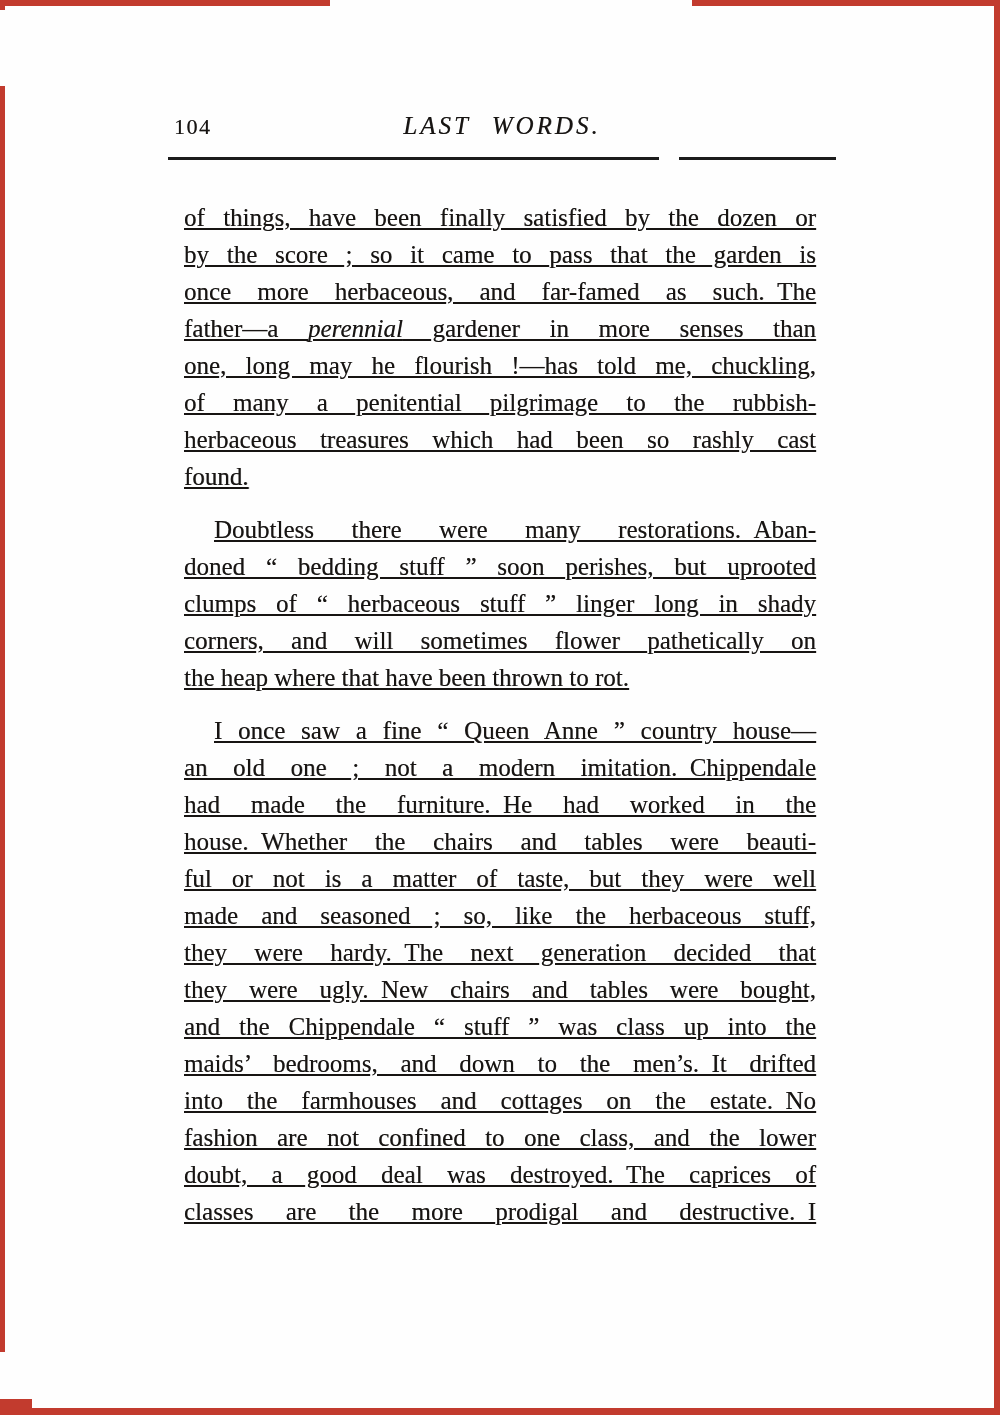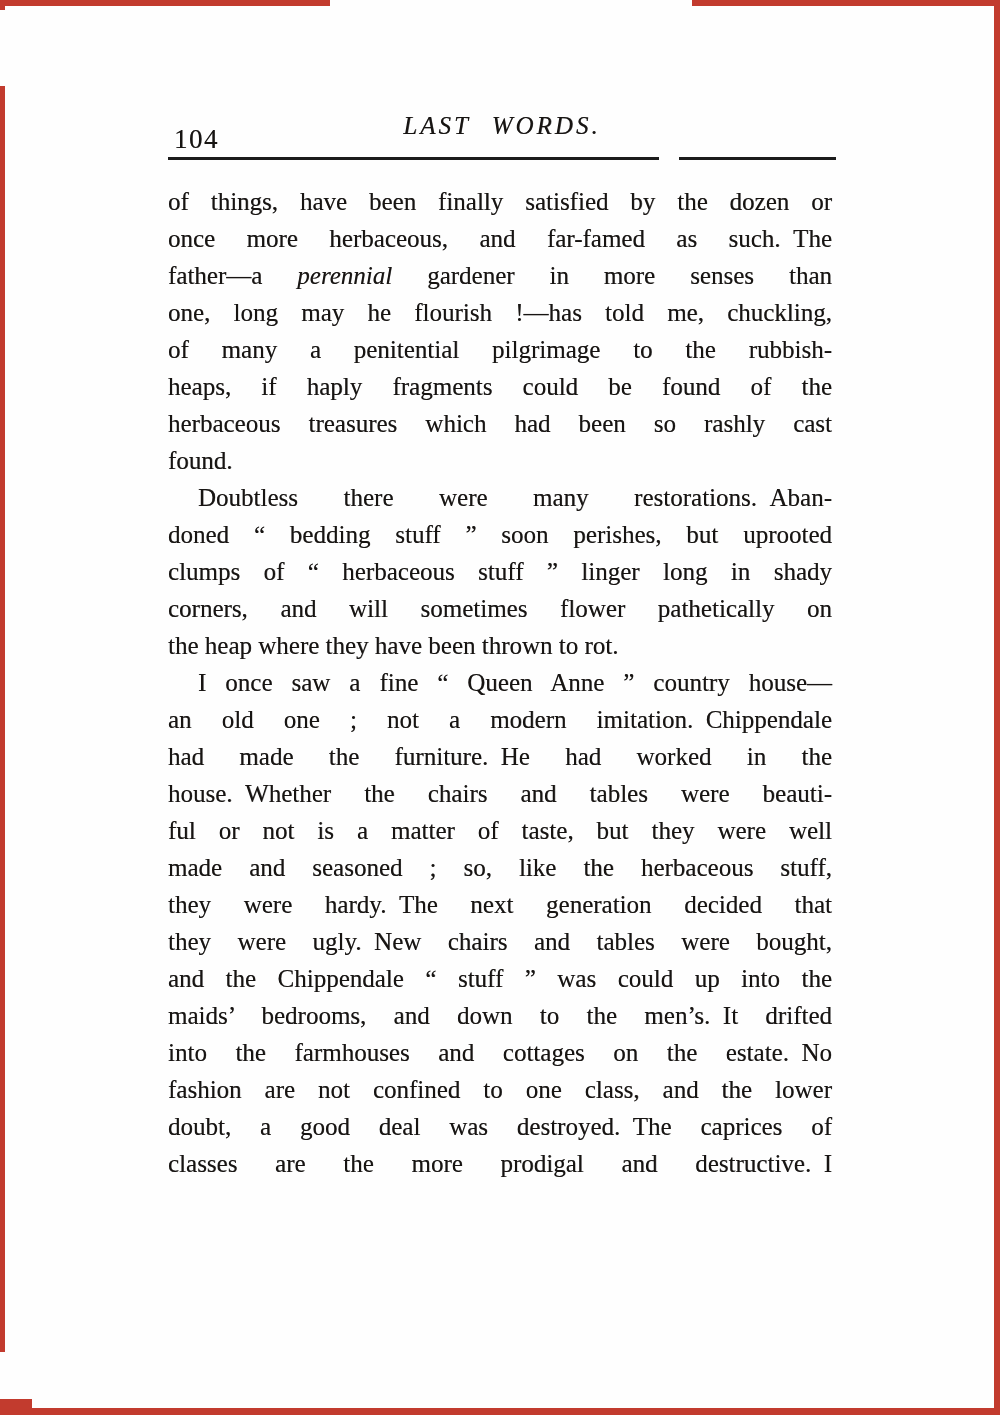--- a/index.html
+++ b/index.html
@@ -17,22 +17,22 @@
   .page-header {
     position: absolute;
     left: 168px;
     top: 112px;
     width: 668px;
     height: 34px;
   }
   .page-number {
     position: absolute;
     left: 6px;
-    top: 12px;
-    font-size: 27px;
+    top: 2px;
+    font-size: 22px;
     letter-spacing: 1.5px;
     text-shadow: 0.3px 0 0 rgba(0,0,0,0.55);
   }
   .running-title {
     position: absolute;
     left: 0;
     top: 0;
     width: 100%;
     text-align: center;
     font-style: italic;
@@ -55,21 +55,21 @@
 
   .body-text {
     position: absolute;
     left: 168px;
     top: 183px;
     width: 664px;
     font-size: 25px;
     line-height: 37px;
     text-shadow: 0.3px 0 0 rgba(0,0,0,0.5);
   }
-  .paragraph { margin: 0; }
+  .paragraph { margin: 16px; text-decoration: underline; }
   .line {
     text-align: justify;
     text-align-last: justify;
     white-space: normal;
   }
   .line.nj { text-align-last: left; }
   .paragraph.indent .line:first-child { text-indent: 30px; }
   .line i { font-style: italic; }
 
   
@@ -87,45 +87,45 @@
 
 <div class="page-header">
   <span class="page-number">104</span>
   <span class="running-title">LAST WORDS.</span>
 </div>
 <div class="header-rule"></div>
 
 <div class="body-text" id="body-text">
     <div class="paragraph">
       <div class="line"><span>of things, have been finally satisfied by the dozen or</span></div>
+      <div class="line"><span>by the score ; so it came to pass that the garden is</span></div>
       <div class="line"><span>once more herbaceous, and far-famed as such. The</span></div>
       <div class="line"><span>father—a </span><i>perennial</i><span> gardener in more senses than</span></div>
       <div class="line"><span>one, long may he flourish !—has told me, chuckling,</span></div>
       <div class="line"><span>of many a penitential pilgrimage to the rubbish-</span></div>
-      <div class="line"><span>heaps, if haply fragments could be found of the</span></div>
       <div class="line"><span>herbaceous treasures which had been so rashly cast</span></div>
       <div class="line nj"><span>found.</span></div>
     </div>
     <div class="paragraph indent">
       <div class="line"><span>Doubtless there were many restorations. Aban-</span></div>
       <div class="line"><span>doned “ bedding stuff ” soon perishes, but uprooted</span></div>
       <div class="line"><span>clumps of “ herbaceous stuff ” linger long in shady</span></div>
       <div class="line"><span>corners, and will sometimes flower pathetically on</span></div>
-      <div class="line nj"><span>the heap where they have been thrown to rot.</span></div>
+      <div class="line nj"><span>the heap where that have been thrown to rot.</span></div>
     </div>
     <div class="paragraph indent">
       <div class="line"><span>I once saw a fine “ Queen Anne ” country house—</span></div>
       <div class="line"><span>an old one ; not a modern imitation. Chippendale</span></div>
       <div class="line"><span>had made the furniture. He had worked in the</span></div>
       <div class="line"><span>house. Whether the chairs and tables were beauti-</span></div>
       <div class="line"><span>ful or not is a matter of taste, but they were well</span></div>
       <div class="line"><span>made and seasoned ; so, like the herbaceous stuff,</span></div>
       <div class="line"><span>they were hardy. The next generation decided that</span></div>
       <div class="line"><span>they were ugly. New chairs and tables were bought,</span></div>
-      <div class="line"><span>and the Chippendale “ stuff ” was could up into the</span></div>
+      <div class="line"><span>and the Chippendale “ stuff ” was class up into the</span></div>
       <div class="line"><span>maids’ bedrooms, and down to the men’s. It drifted</span></div>
       <div class="line"><span>into the farmhouses and cottages on the estate. No</span></div>
       <div class="line"><span>fashion are not confined to one class, and the lower</span></div>
       <div class="line"><span>doubt, a good deal was destroyed. The caprices of</span></div>
       <div class="line"><span>classes are the more prodigal and destructive. I</span></div>
     </div>
   </div>
 
 <div class="scan-edge edge-top-left" style="background: rgb(194, 59, 46);"></div>
 <div class="scan-edge edge-top-right" style="background: rgb(194, 59, 46);"></div>

